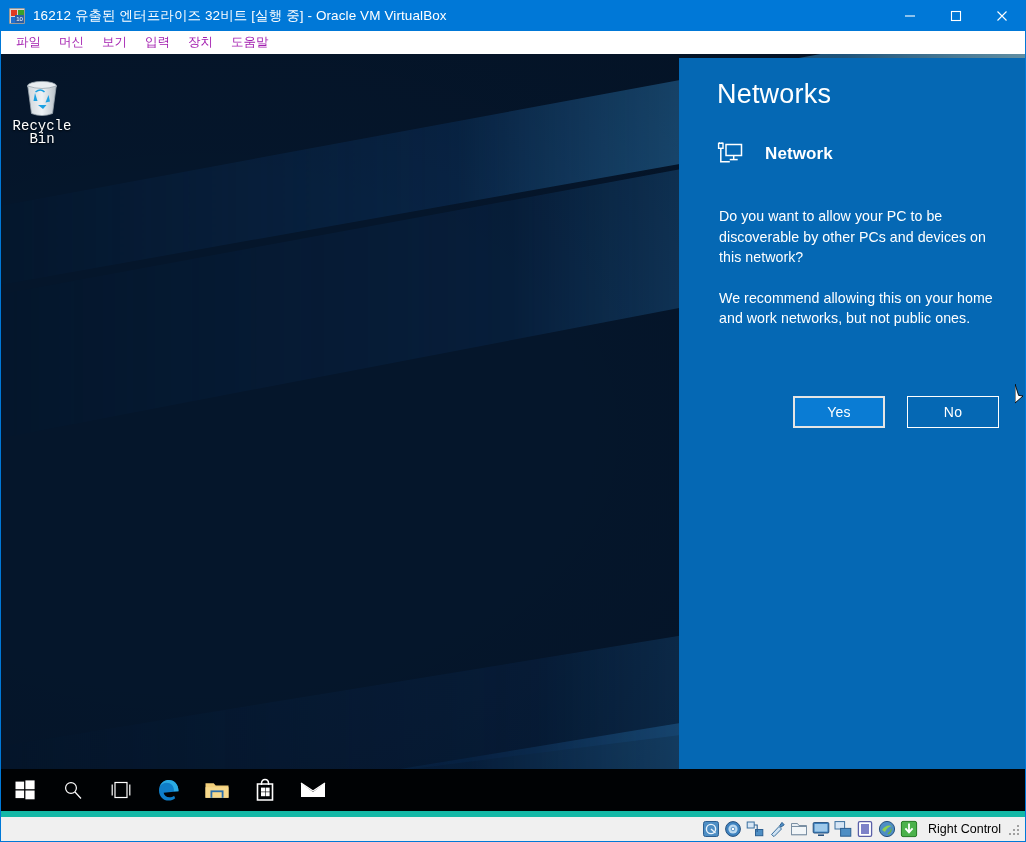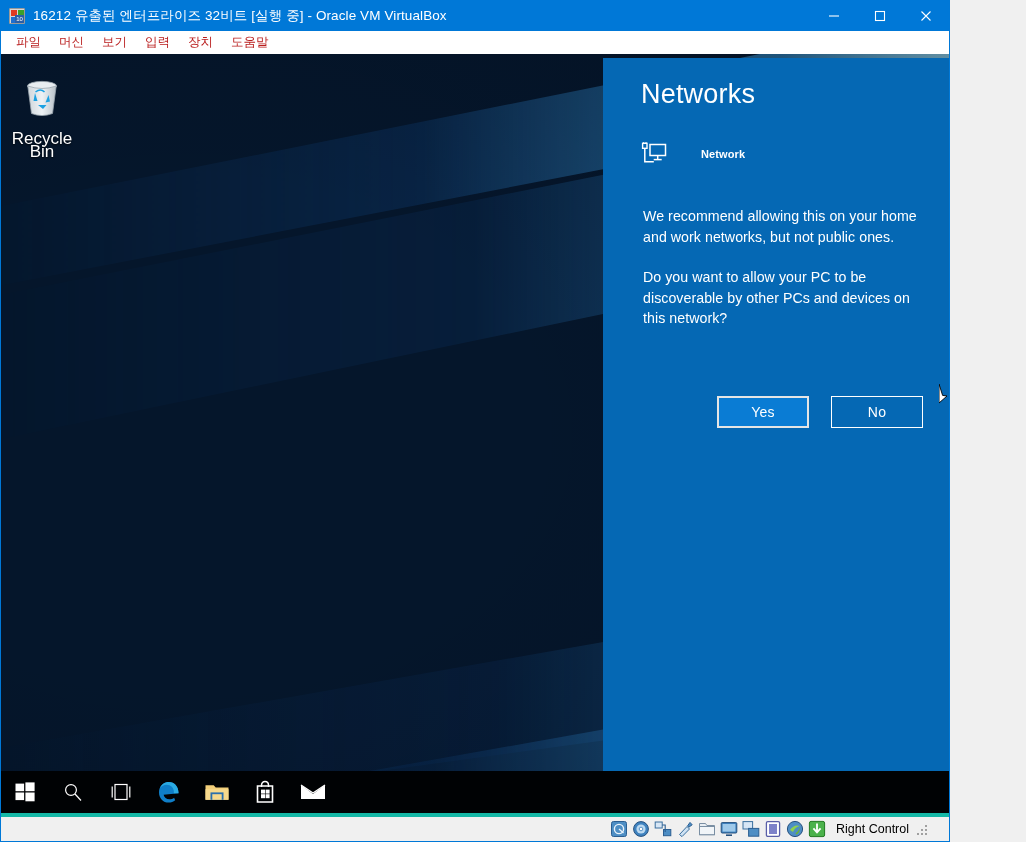--- a/index.html
+++ b/index.html
@@ -3,21 +3,21 @@
 <meta charset="utf-8">
 <style>
   html,body{margin:0;padding:0;}
   body{
     width:1026px;height:842px;overflow:hidden;
     font-family:"Liberation Sans","DejaVu Sans",sans-serif;
     background:#f0f0f0;
     -webkit-font-smoothing:antialiased;
   }
   .vbox-window{
-    position:absolute;left:0;top:0;width:950px;height:842px;
+    position:absolute;left:0;top:0;width:1026px;height:842px;
     display:flex;flex-direction:column;
     box-sizing:border-box;
     border:1px solid #0078d7;
     background:#f0f0f0;
   }
 
   
   .titlebar{
     height:30px;min-height:30px;
     background:#0078d7;
@@ -53,21 +53,21 @@
   }
   .tb-btn svg{display:block;}
 
   
   .menubar{
     height:22px;min-height:22px;background:#ffffff;
     display:flex;align-items:center;padding-left:6px;
     border-bottom:1px solid #ffffff;
   }
   .menu-item{
-    font-size:12.5px;color:#b91c1c;padding:2px 9px;line-height:16px;
+    font-size:12.5px;color:#a21caf;padding:2px 9px;line-height:16px;
     white-space:nowrap;
   }
 
   
   .vm-screen{
     position:relative;flex:1 1 auto;overflow:hidden;
     background:#05162b;
   }
   .wallpaper{
     position:absolute;left:0;top:0;width:100%;height:100%;
@@ -119,41 +119,42 @@
 
   
   .desktop-icon{
     position:absolute;left:8px;top:22px;width:66px;
     display:flex;flex-direction:column;align-items:center;
     text-align:center;
   }
   .bin{position:relative;width:42px;height:44px;}
   .bin svg{display:block;}
   .icon-label{
-    margin-top:12px;font-size:17px;color:#ffffff;line-height:13px;
+    margin-top:0;font-size:14px;color:#ffffff;line-height:13px;
     text-shadow:0 1px 2px rgba(0,0,0,.85);
+    font-family:Liberation Mono, monospace;
   }
 
   
   .flyout{
     position:absolute;right:0;top:4px;bottom:0;width:346px;
     background:#0568b4;
     color:#ffffff;
   }
   .flyout-title{
     position:absolute;left:38px;top:20px;
     font-size:27px;font-weight:300;letter-spacing:0.2px;
     line-height:32px;
   }
   .net-row{
     position:absolute;left:38px;top:84px;display:flex;align-items:center;
   }
   .net-icon{width:26px;height:24px;flex:none;}
   .net-name{
-    margin-left:34px;font-size:11px;font-weight:bold;letter-spacing:.1px;
+    margin-left:22px;font-size:17px;font-weight:bold;letter-spacing:.1px;
   }
   .flyout-body{
     position:absolute;left:40px;right:30px;top:148px;
   }
   .flyout-p{
     font-size:14.2px;line-height:20.5px;margin:0 0 20px 0;
     letter-spacing:.05px;
   }
   .flyout-buttons{
     position:absolute;left:40px;right:26px;top:338px;
@@ -179,22 +180,22 @@
   }
   .tb-item{
     width:48px;height:42px;display:flex;align-items:center;justify-content:center;
   }
   .tb-item svg{display:block;}
 
   
   .statusbar{
     height:24px;min-height:24px;background:#f0f0f0;
     display:flex;align-items:center;justify-content:flex-end;
-    padding-right:20px;gap:0px;
-    border-top:4px solid #14b8a6;
+    padding-right:4px;gap:0px;
+    border-top:6px solid #14b8a6;
   }
   .sb-icon{
     width:18px;height:18px;margin:0 2px;position:relative;flex:none;
   }
   .sb-icon svg{display:block;}
   .sb-hostkey{
     font-size:12.5px;color:#000;margin-left:8px;margin-right:6px;white-space:nowrap;
     font-family:"Liberation Sans",sans-serif;
   }
   .sb-grip{
@@ -288,22 +289,22 @@
             <path d="M12.7 17.6 h8" stroke="#ffffff" stroke-width="1.5"></path>
             <rect x="1.6" y="1.3" width="4.4" height="5" fill="none" stroke="#ffffff" stroke-width="1.4"></rect>
             <path d="M2.6 1.3 v-1 M5.0 1.3 v-1" stroke="#ffffff" stroke-width="1.3"></path>
             <path d="M3.8 6.3 v13.5 h9" stroke="#ffffff" stroke-width="1.5" fill="none"></path>
           </svg>
         </div>
         <div class="net-name">Network</div>
       </div>
 
       <div class="flyout-body">
+        <p class="flyout-p">Do you want to allow your PC to be discoverable by other PCs and devices on this network?</p>
         <p class="flyout-p">We recommend allowing this on your home and work networks, but not public ones.</p>
-        <p class="flyout-p">Do you want to allow your PC to be discoverable by other PCs and devices on this network?</p>
       </div>
 
       <div class="flyout-buttons">
         <button class="fbtn hot">Yes</button>
         <button class="fbtn">No</button>
       </div>
 
       <div class="mouse-cursor">
         <svg width="10" height="22" viewBox="0 0 10 22">
           <path d="M0 1 L0 20 L8 13 L3.6 12.4 Z" fill="#ffffff" stroke="#000000" stroke-width="0.9"></path>

